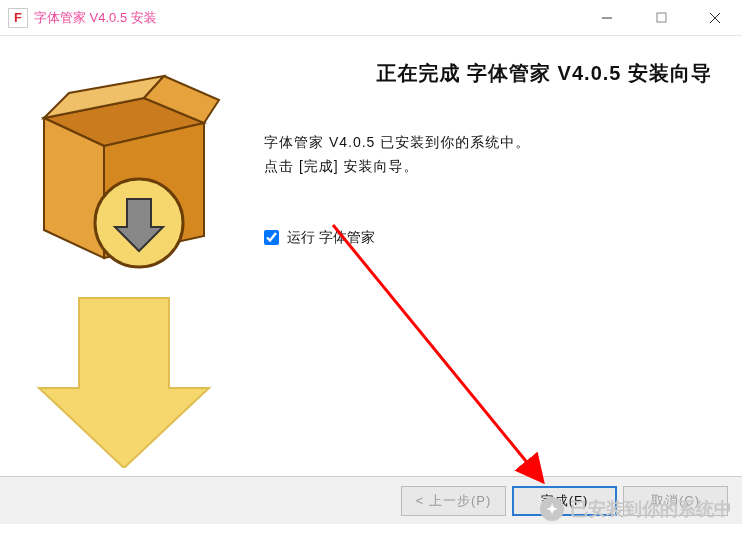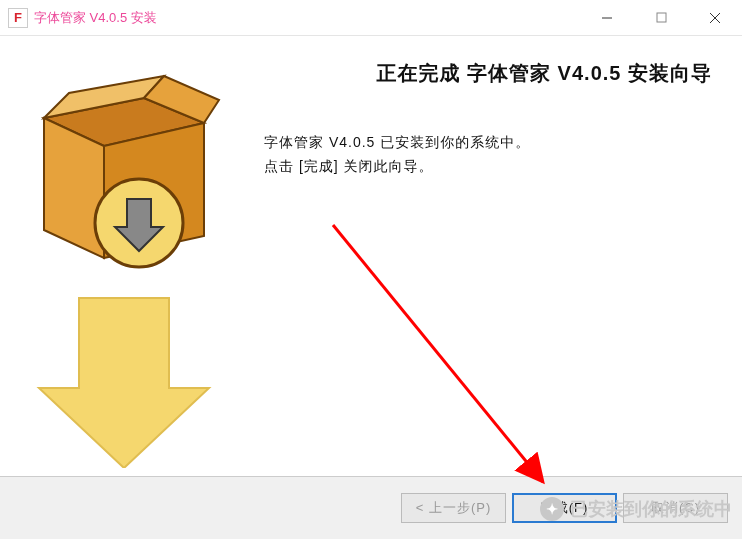--- a/index.html
+++ b/index.html
@@ -90,21 +90,21 @@
       align-items: center;
       font-size: 14px;
       color: #111;
     }
     .checkbox-row input {
       margin-right: 8px;
       width: 15px;
       height: 15px;
     }
     .footer {
-      height: 63px;
+      height: 48px;
       border-top: 1px solid #ccc;
       background: #f0f0f0;
       display: flex;
       align-items: center;
       justify-content: flex-end;
       padding: 8px 14px;
       gap: 6px;
       position: relative;
     }
     .btn {
@@ -205,22 +205,26 @@
       <g transform="translate(110,310)">
         <path d="M -45,-70 L 45,-70 L 45,20 L 85,20 L 0,100 L -85,20 L -45,20 Z" fill="#f5d76e" stroke="#e0bd50" stroke-width="2"></path>
       </g>
     </svg>
   </div>
 
   <div class="right">
     <div class="heading">正在完成 字体管家 V4.0.5 安装向导</div>
     <div class="body-text">
       <span>字体管家 V4.0.5 已安装到你的系统中。</span><br>
-      <span>点击 [完成] 关闭此向导。</span>
-    </div>
+      <span>点击 [完成] 安装向导。</span>
+    </div>
+    <label class="checkbox-row">
+      <input type="checkbox" checked="" style="">
+      <span>运行 字体管家</span>
+    </label>
   </div>
 </div>
 
 <div class="footer">
   <div class="btn disabled">&lt; 上一步(P)</div>
   <div class="btn primary">完成(F)</div>
   <div class="btn disabled">取消(C)</div>
 </div>
 
 <div class="watermark">

